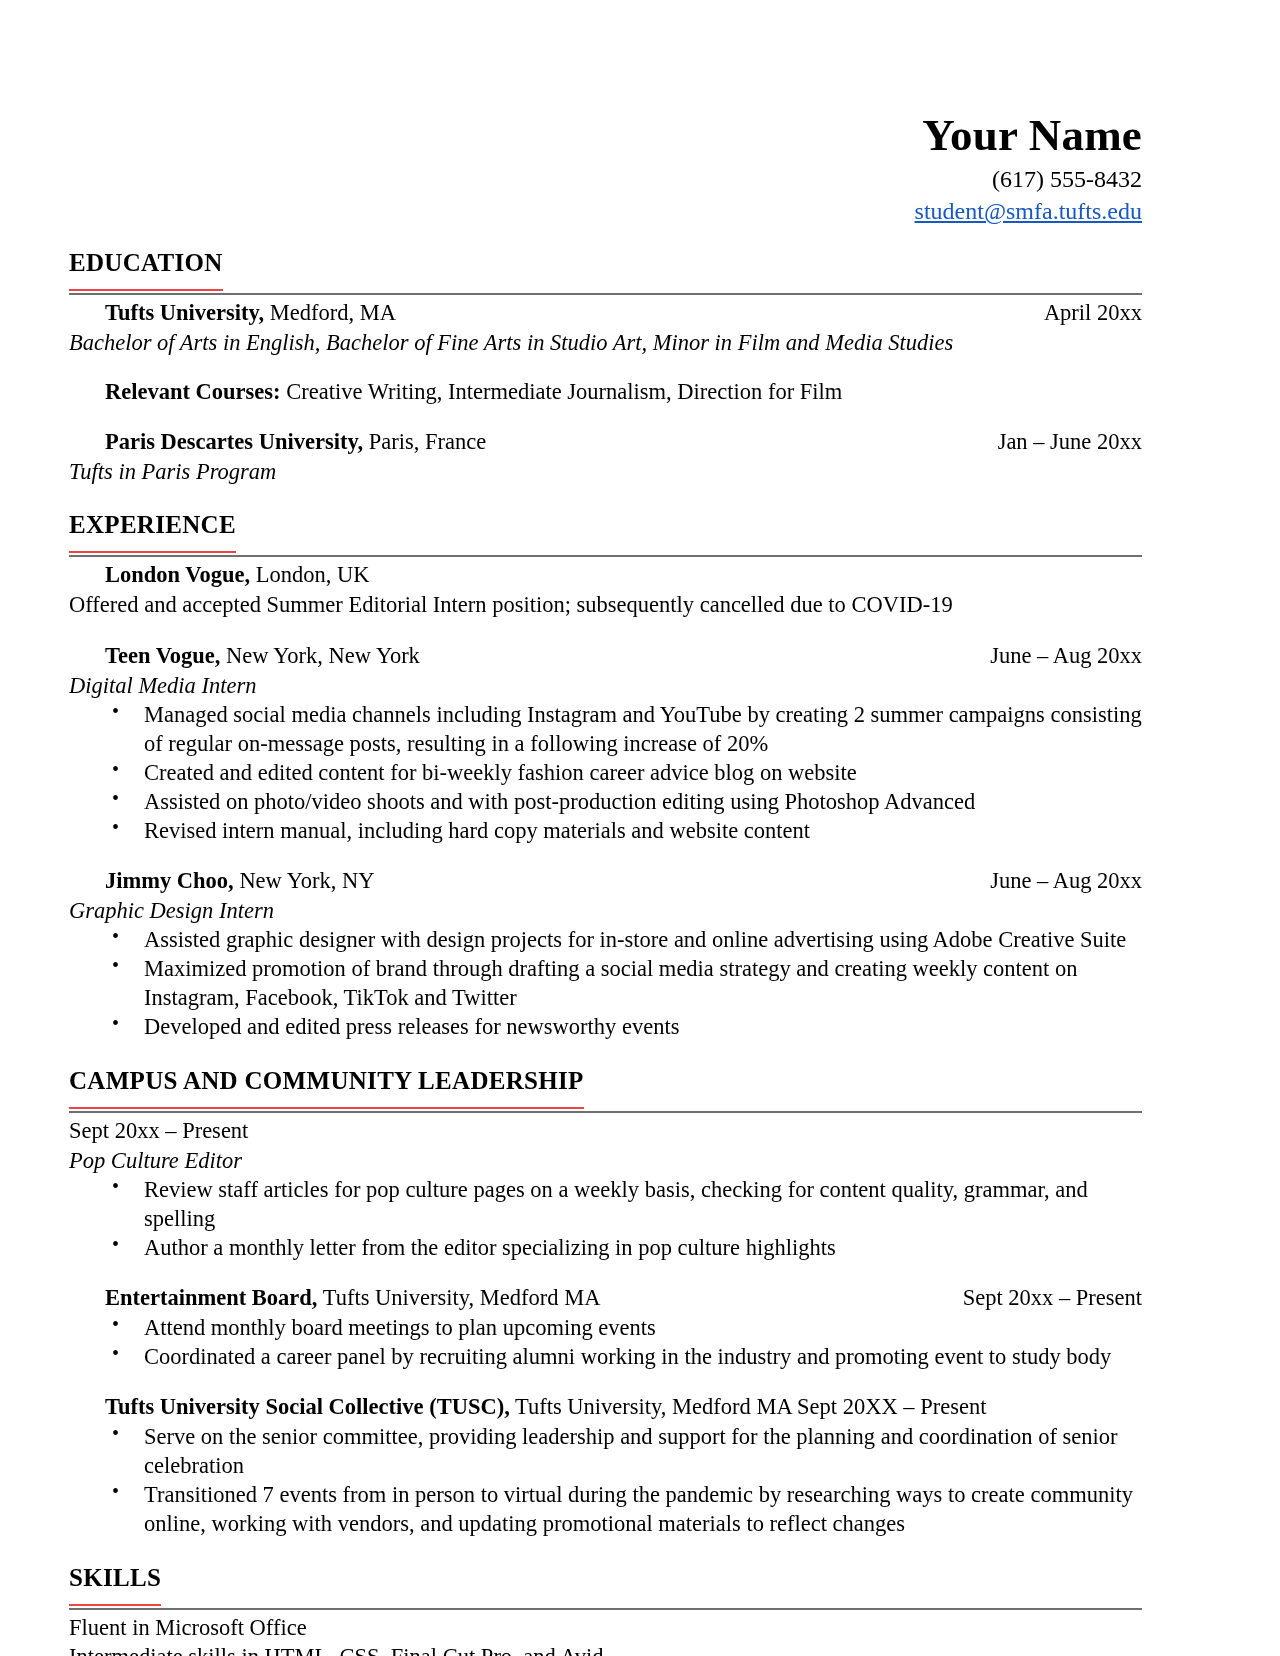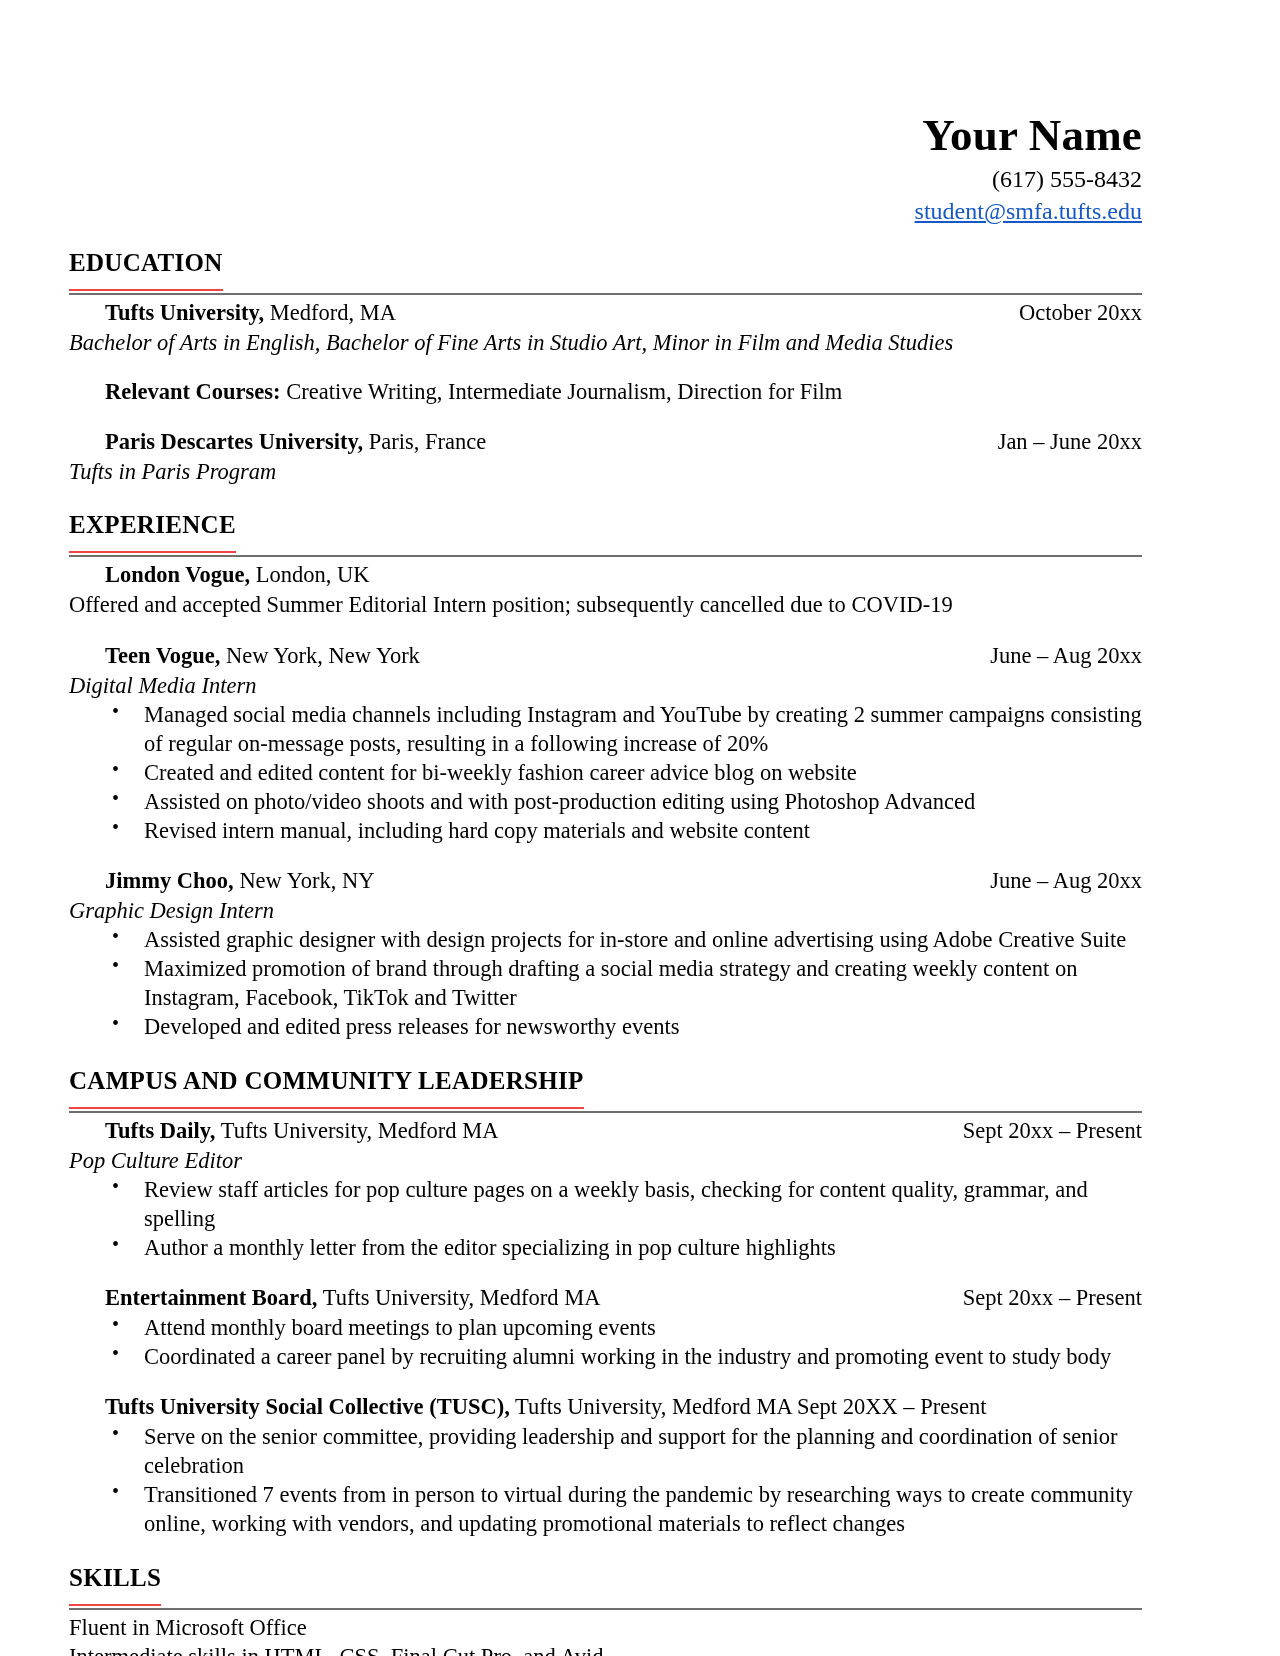--- a/index.html
+++ b/index.html
@@ -159,21 +159,21 @@
     <div><a class="contact-email" href="#">student@smfa.tufts.edu</a></div>
   </div>
 
   <div class="section education">
     <div><span class="section-title">EDUCATION</span></div>
     <hr class="section-rule">
 
     <div class="entry">
       <div class="entry-head">
         <div class="entry-org"><b>Tufts University,</b><span> Medford, MA</span></div>
-        <div class="entry-date">October 20xx</div>
+        <div class="entry-date">April 20xx</div>
       </div>
       <div class="entry-role">Bachelor of Arts in English, Bachelor of Fine Arts in Studio Art, Minor in Film and Media Studies</div>
     </div>
 
     <div class="gap-sm"></div>
 
     <div class="entry" style="margin-top:0">
       <div class="entry-org"><b>Relevant Courses:</b><span> Creative Writing, Intermediate Journalism, Direction for Film</span></div>
     </div>
 
@@ -227,21 +227,20 @@
       </ul>
     </div>
   </div>
 
   <div class="section leadership">
     <div><span class="section-title">CAMPUS AND COMMUNITY LEADERSHIP</span></div>
     <hr class="section-rule">
 
     <div class="entry" style="margin-top:0">
       <div class="entry-head">
-        <div class="entry-org"><b>Tufts Daily,</b><span> Tufts University, Medford MA</span></div>
         <div class="entry-date">Sept 20xx – Present</div>
       </div>
       <div class="entry-role">Pop Culture Editor</div>
       <ul class="bullets">
         <li>Review staff articles for pop culture pages on a weekly basis, checking for content quality, grammar, and spelling</li>
         <li>Author a monthly letter from the editor specializing in pop culture highlights</li>
       </ul>
     </div>
 
     <div class="entry">

